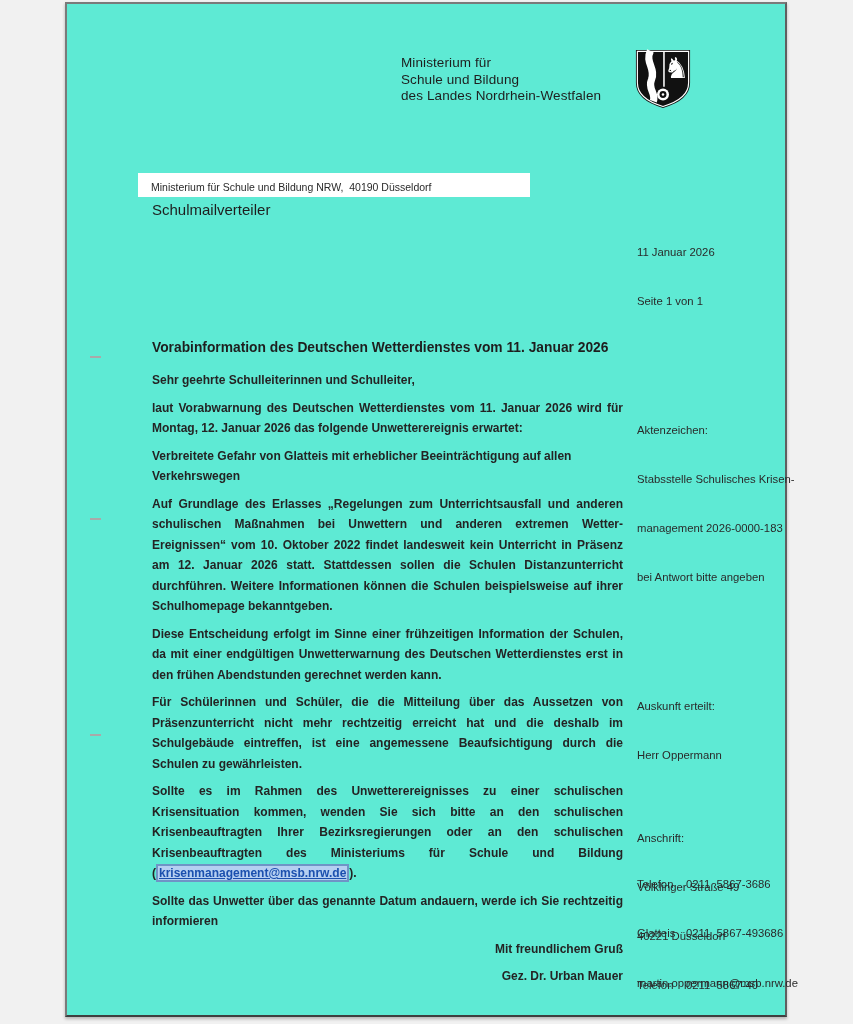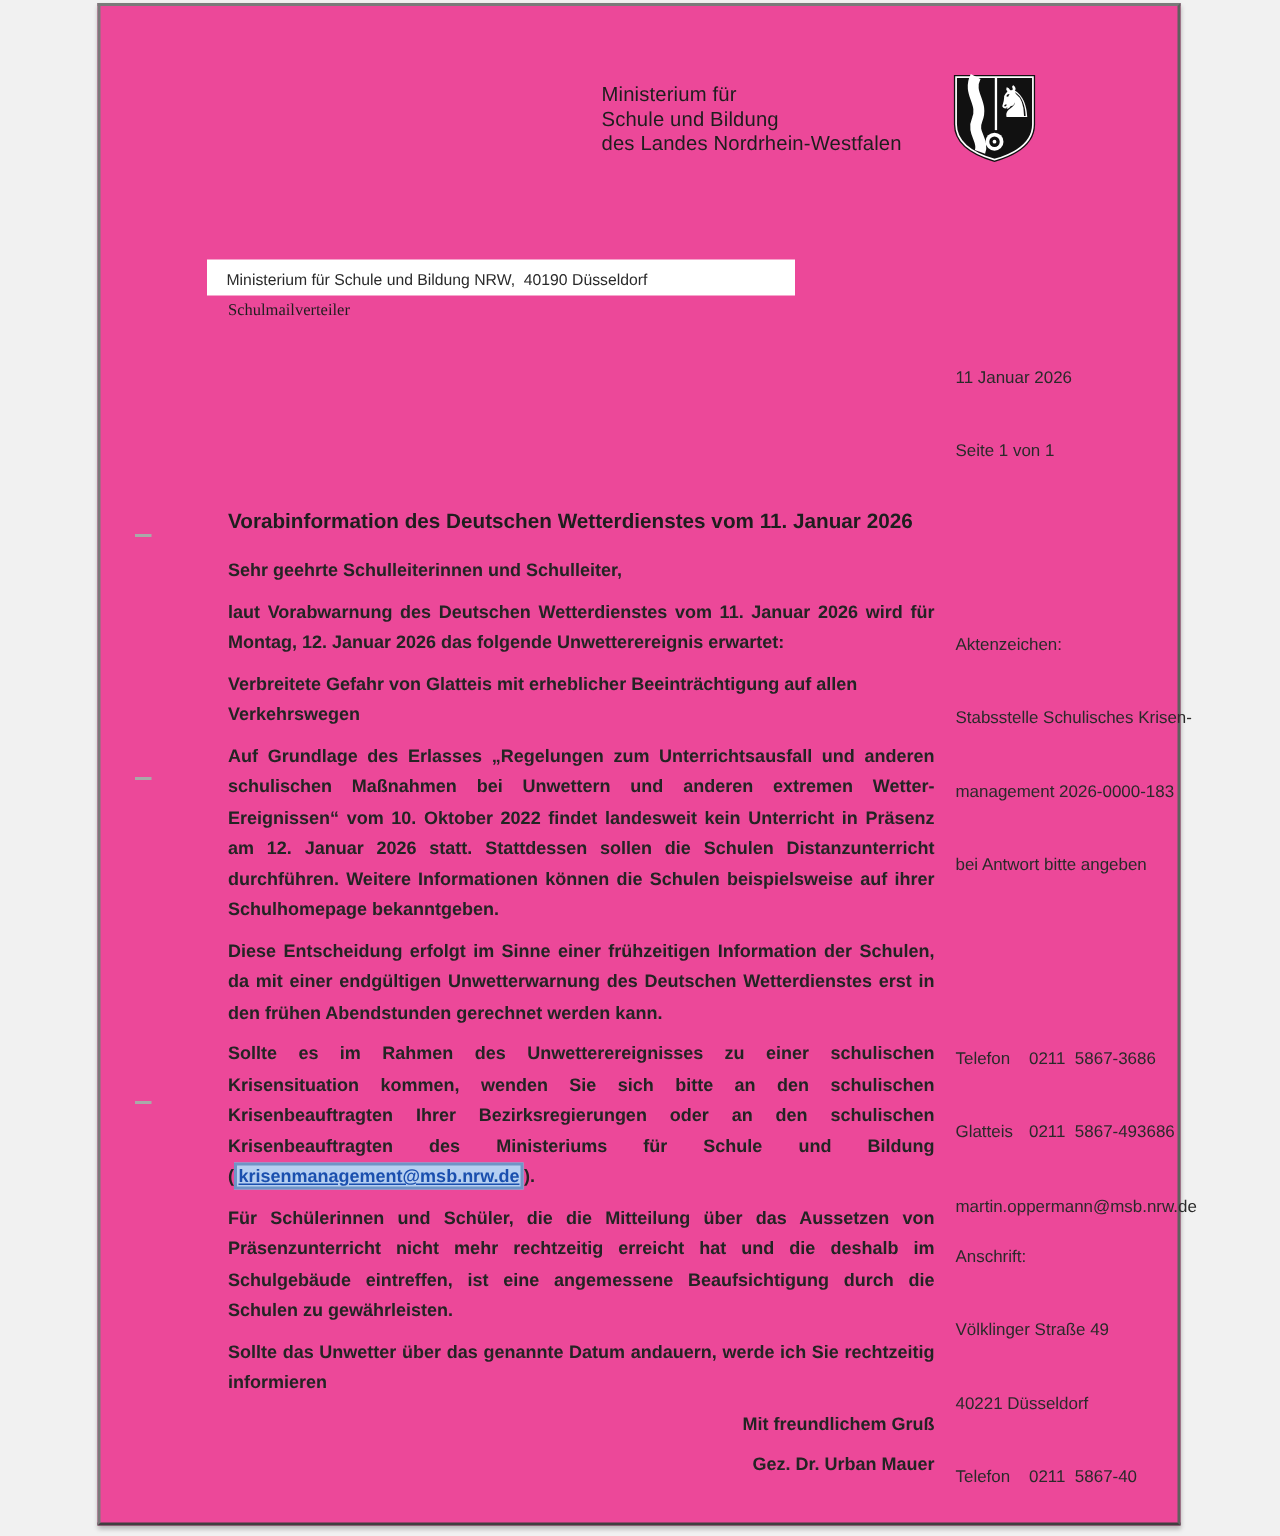--- a/index.html
+++ b/index.html
@@ -5,32 +5,32 @@
   html,body{margin:0;padding:0;}
   body{
     width:853px;height:1024px;position:relative;overflow:hidden;
     background:#f1f1f1;
     font-family:"Liberation Sans", sans-serif;
     color:#232323;
     -webkit-font-smoothing:antialiased;
   }
   .sheet{
     position:absolute;left:65px;top:2px;width:722px;height:1015px;
-    background:#ec4899;box-sizing:border-box;
+    background:#5eead4;box-sizing:border-box;
     border:2px solid #7a7a7a;border-bottom-color:#3f3f3f;border-right-color:#5f5f5f;
     box-shadow:0 2px 3px rgba(0,0,0,0.25);
   }
   .abs{position:absolute;}
   
   .ministry{left:334px;top:51px;font-size:13.5px;line-height:16.5px;color:#1e1e1e;letter-spacing:.1px;}
   .logo{left:567px;top:44px;width:58px;height:62px;}
   
   .address-window{left:71px;top:169px;width:392px;height:24px;background:#ffffff;}
   .sender-line{left:84px;top:177px;font-size:10.5px;color:#2a2a2a;white-space:pre;}
-  .recipient{left:85px;top:197px;font-size:11px;color:#1e1e1e;font-family:Liberation Serif, serif;}
+  .recipient{left:85px;top:197px;font-size:15px;color:#1e1e1e;}
   
   .info{width:165px;font-size:11.3px;line-height:16.4px;color:#2a2a2a;white-space:pre-wrap;}
   .info-top{left:570px;top:174px;}
   .info-bottom{left:570px;top:760px;}
   .info .grp{margin-bottom:14px;}
   .info .grp:last-child{margin-bottom:0;}
   .info .row{display:flex;}
   .info .row .lbl{width:49px;flex:0 0 49px;}
   .info-bottom .grp{margin-bottom:9px;}
   
@@ -82,42 +82,46 @@
       <div>11 Januar 2026</div>
       <div>Seite 1 von 1</div>
     </div>
     <div class="grp">
       <div>Aktenzeichen:</div>
       <div>Stabsstelle Schulisches Krisen-</div>
       <div>management 2026-0000-183</div>
       <div>bei Antwort bitte angeben</div>
     </div>
     <div class="grp">
+      <div>Auskunft erteilt:</div>
+      <div>Herr Oppermann</div>
+    </div>
+    <div class="grp">
       <div class="row">
         <span class="lbl">Telefon</span>
         <span>0211  5867-3686</span>
       </div>
       <div class="row">
         <span class="lbl">Glatteis</span>
         <span>0211  5867-493686</span>
       </div>
       <div>martin.oppermann@msb.nrw.de</div>
     </div>
   </div>
 
   <div class="abs subject">Vorabinformation des Deutschen Wetterdienstes vom 11. Januar 2026</div>
 
   <div class="abs body-col">
     <p class="salutation">Sehr geehrte Schulleiterinnen und Schulleiter,</p>
     <p>laut Vorabwarnung des Deutschen Wetterdienstes vom 11. Januar 2026 wird für Montag, 12. Januar 2026 das folgende Unwetterereignis erwartet:</p>
     <p class="warning">Verbreitete Gefahr von Glatteis mit erheblicher Beeinträchtigung auf allen Verkehrswegen</p>
     <p>Auf Grundlage des Erlasses „Regelungen zum Unterrichtsausfall und anderen schulischen Maßnahmen bei Unwettern und anderen extremen Wetter-Ereignissen“ vom 10. Oktober 2022 findet landesweit kein Unterricht in Präsenz am 12. Januar 2026 statt. Stattdessen sollen die Schulen Distanzunterricht durchführen. Weitere Informationen können die Schulen beispielsweise auf ihrer Schulhomepage bekanntgeben.</p>
     <p>Diese Entscheidung erfolgt im Sinne einer frühzeitigen Information der Schulen, da mit einer endgültigen Unwetterwarnung des Deutschen Wetterdienstes erst in den frühen Abendstunden gerechnet werden kann.</p>
+    <p>Für Schülerinnen und Schüler, die die Mitteilung über das Aussetzen von Präsenzunterricht nicht mehr rechtzeitig erreicht hat und die deshalb im Schulgebäude eintreffen, ist eine angemessene Beaufsichtigung durch die Schulen zu gewährleisten.</p>
     <p><span>Sollte es im Rahmen des Unwetterereignisses zu einer schulischen Krisensituation kommen, wenden Sie sich bitte an den schulischen Krisenbeauftragten Ihrer Bezirksregierungen oder an den schulischen Krisenbeauftragten des Ministeriums für Schule und Bildung (</span><a class="crisis-link">krisenmanagement@msb.nrw.de</a><span>).</span></p>
-    <p>Für Schülerinnen und Schüler, die die Mitteilung über das Aussetzen von Präsenzunterricht nicht mehr rechtzeitig erreicht hat und die deshalb im Schulgebäude eintreffen, ist eine angemessene Beaufsichtigung durch die Schulen zu gewährleisten.</p>
     <p>Sollte das Unwetter über das genannte Datum andauern, werde ich Sie rechtzeitig informieren</p>
     <p class="closing">Mit freundlichem Gruß</p>
     <p class="signature">Gez. Dr. Urban Mauer</p>
   </div>
 
   <div class="abs info info-bottom">
     <div class="grp">
       <div>Anschrift:</div>
       <div>Völklinger Straße 49</div>
       <div>40221 Düsseldorf</div>

